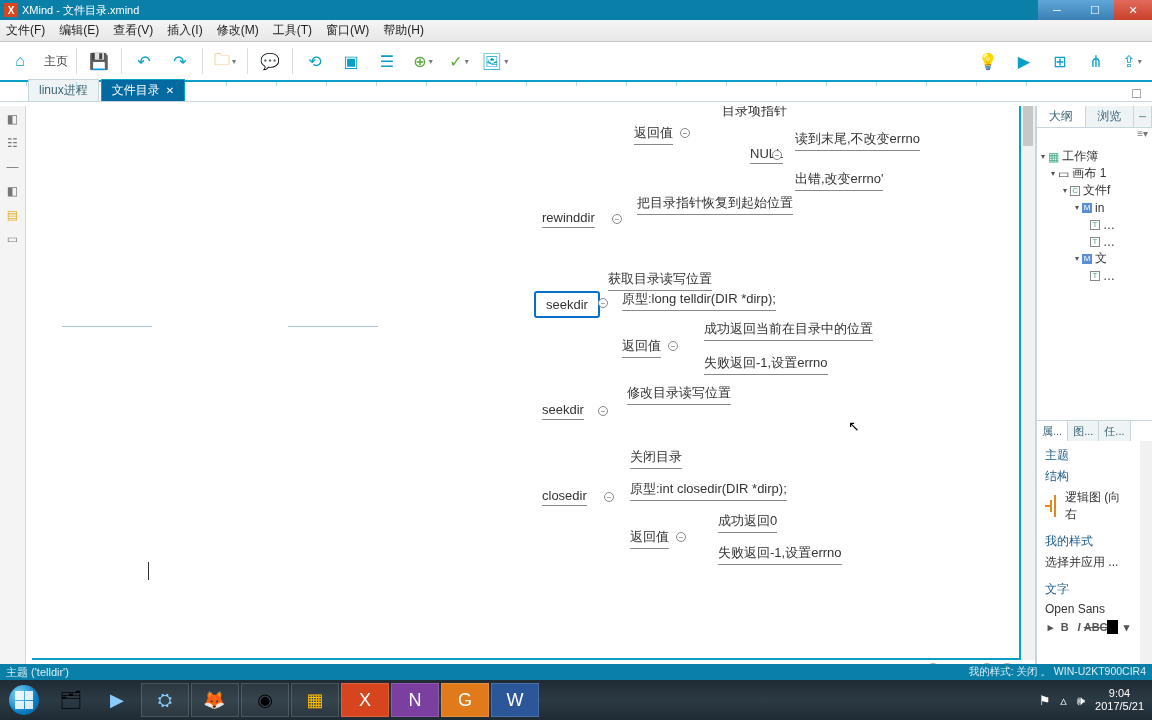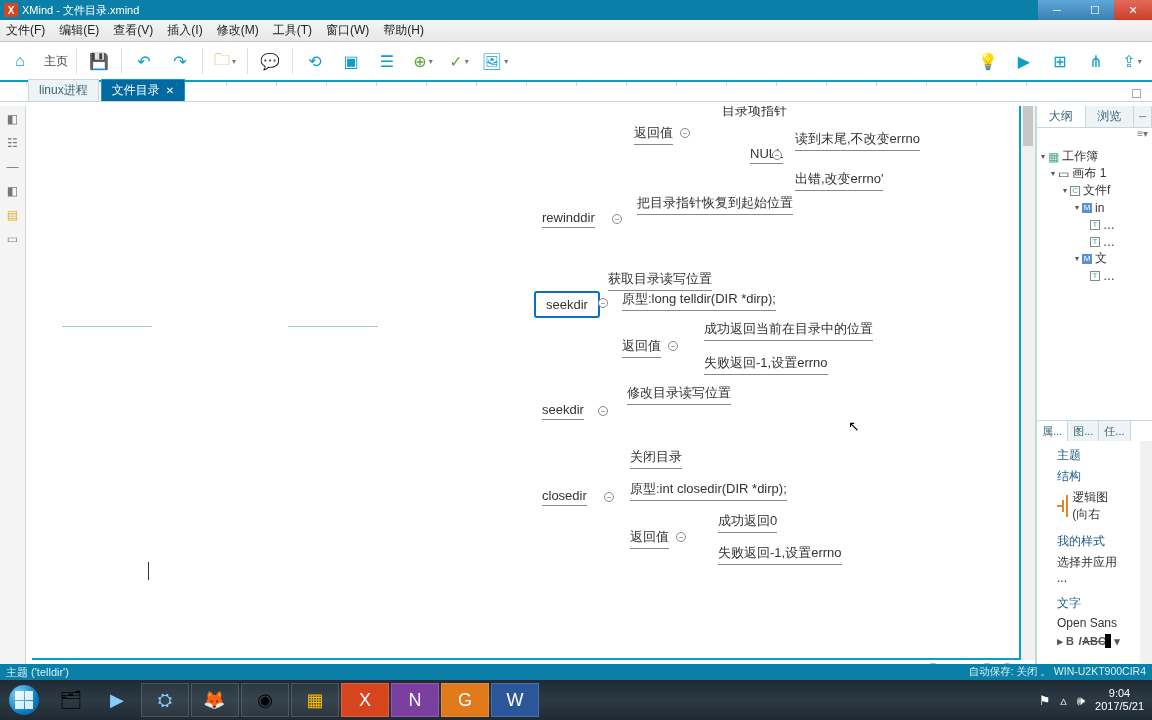--- a/index.html
+++ b/index.html
@@ -68,21 +68,21 @@
 .tree { flex: 1; font-size: 12px; padding: 4px; color: #333; overflow: hidden; }
 .tree .trow { display: flex; align-items: center; gap: 3px; height: 17px; white-space: nowrap; }
 .tree .ind1 { padding-left: 10px; } .tree .ind2 { padding-left: 22px; } .tree .ind3 { padding-left: 34px; }
 .tree .tri { font-size: 8px; color: #555; }
 .tree .mbox { width: 10px; height: 10px; background: #5b8fd4; color: #fff; font-size: 8px; display: inline-flex; align-items: center; justify-content: center; }
 .tree .cbox { width: 10px; height: 10px; border: 1px solid #888; font-size: 8px; display: inline-flex; align-items: center; justify-content: center; color: #4a8; }
 .rpanel2 { height: 260px; border-top: 1px solid #c7d6db; display: flex; flex-direction: column; }
 .rp2tabs { height: 20px; display: flex; font-size: 11px; }
 .rp2tabs div { padding: 0 5px; border-right: 1px solid #c7d6db; display: flex; align-items: center; background: #eef3f5; color: #3a6475; }
 .rp2tabs div.active { background: #fff; }
-.rp2body { flex: 1; padding: 6px 20px; font-size: 12px; color: #1a5a8a; overflow: hidden; }
+.rp2body { flex: 1; padding: 6px 8px; font-size: 12px; color: #1a5a8a; overflow: hidden; }
 .rp2body .sect { margin-bottom: 10px; }
 .rp2body .lbl { color: #1a5a8a; font-size: 12px; margin-bottom: 4px; }
 .logicrow { display: flex; align-items: center; gap: 4px; color: #333; font-size: 12px; margin-bottom: 4px; }
 .logicicon { width: 16px; height: 12px; display: inline-block; position: relative; }
 .logicicon::before { content: ""; position: absolute; left: 0; top: 5px; width: 5px; height: 2px; background: #dd8822; }
 .logicicon::after { content: ""; position: absolute; left: 5px; top: 0; bottom: 0; width: 2px; background: #dd8822; box-shadow: 4px -5px 0 #dd8822, 4px 5px 0 #dd8822; }
 .fmt-row { display: flex; gap: 3px; align-items: center; margin-top: 4px; }
 .fmt-row span { width: 16px; height: 14px; font-size: 11px; font-weight: bold; display: inline-flex; align-items: center; justify-content: center; color: #555; }
 .colorbox { background: #000; }
 .rvscroll { width: 12px; background: #f1f1f1; }
@@ -337,21 +337,21 @@
 <div class="zoombar">
   <span class="filtericn">⏷</span>
   <span class="zb">−</span>
   <span>120%</span>
   <span class="zb">+</span>
   <span class="zb">⊕</span>
 </div>
 
 <div class="appstatus">
   <span>主题 ('telldir')</span>
-  <span class="r">自动保存: 关闭 。 WIN-U2KT900CIR4</span>
+  <span class="r">我的样式: 关闭 。 WIN-U2KT900CIR4</span>
 </div>
 
 <div class="taskbar">
   <div class="startbtn">
       <div class="orb">
         <div></div>
         <div></div>
         <div></div>
         <div></div>
       </div>

